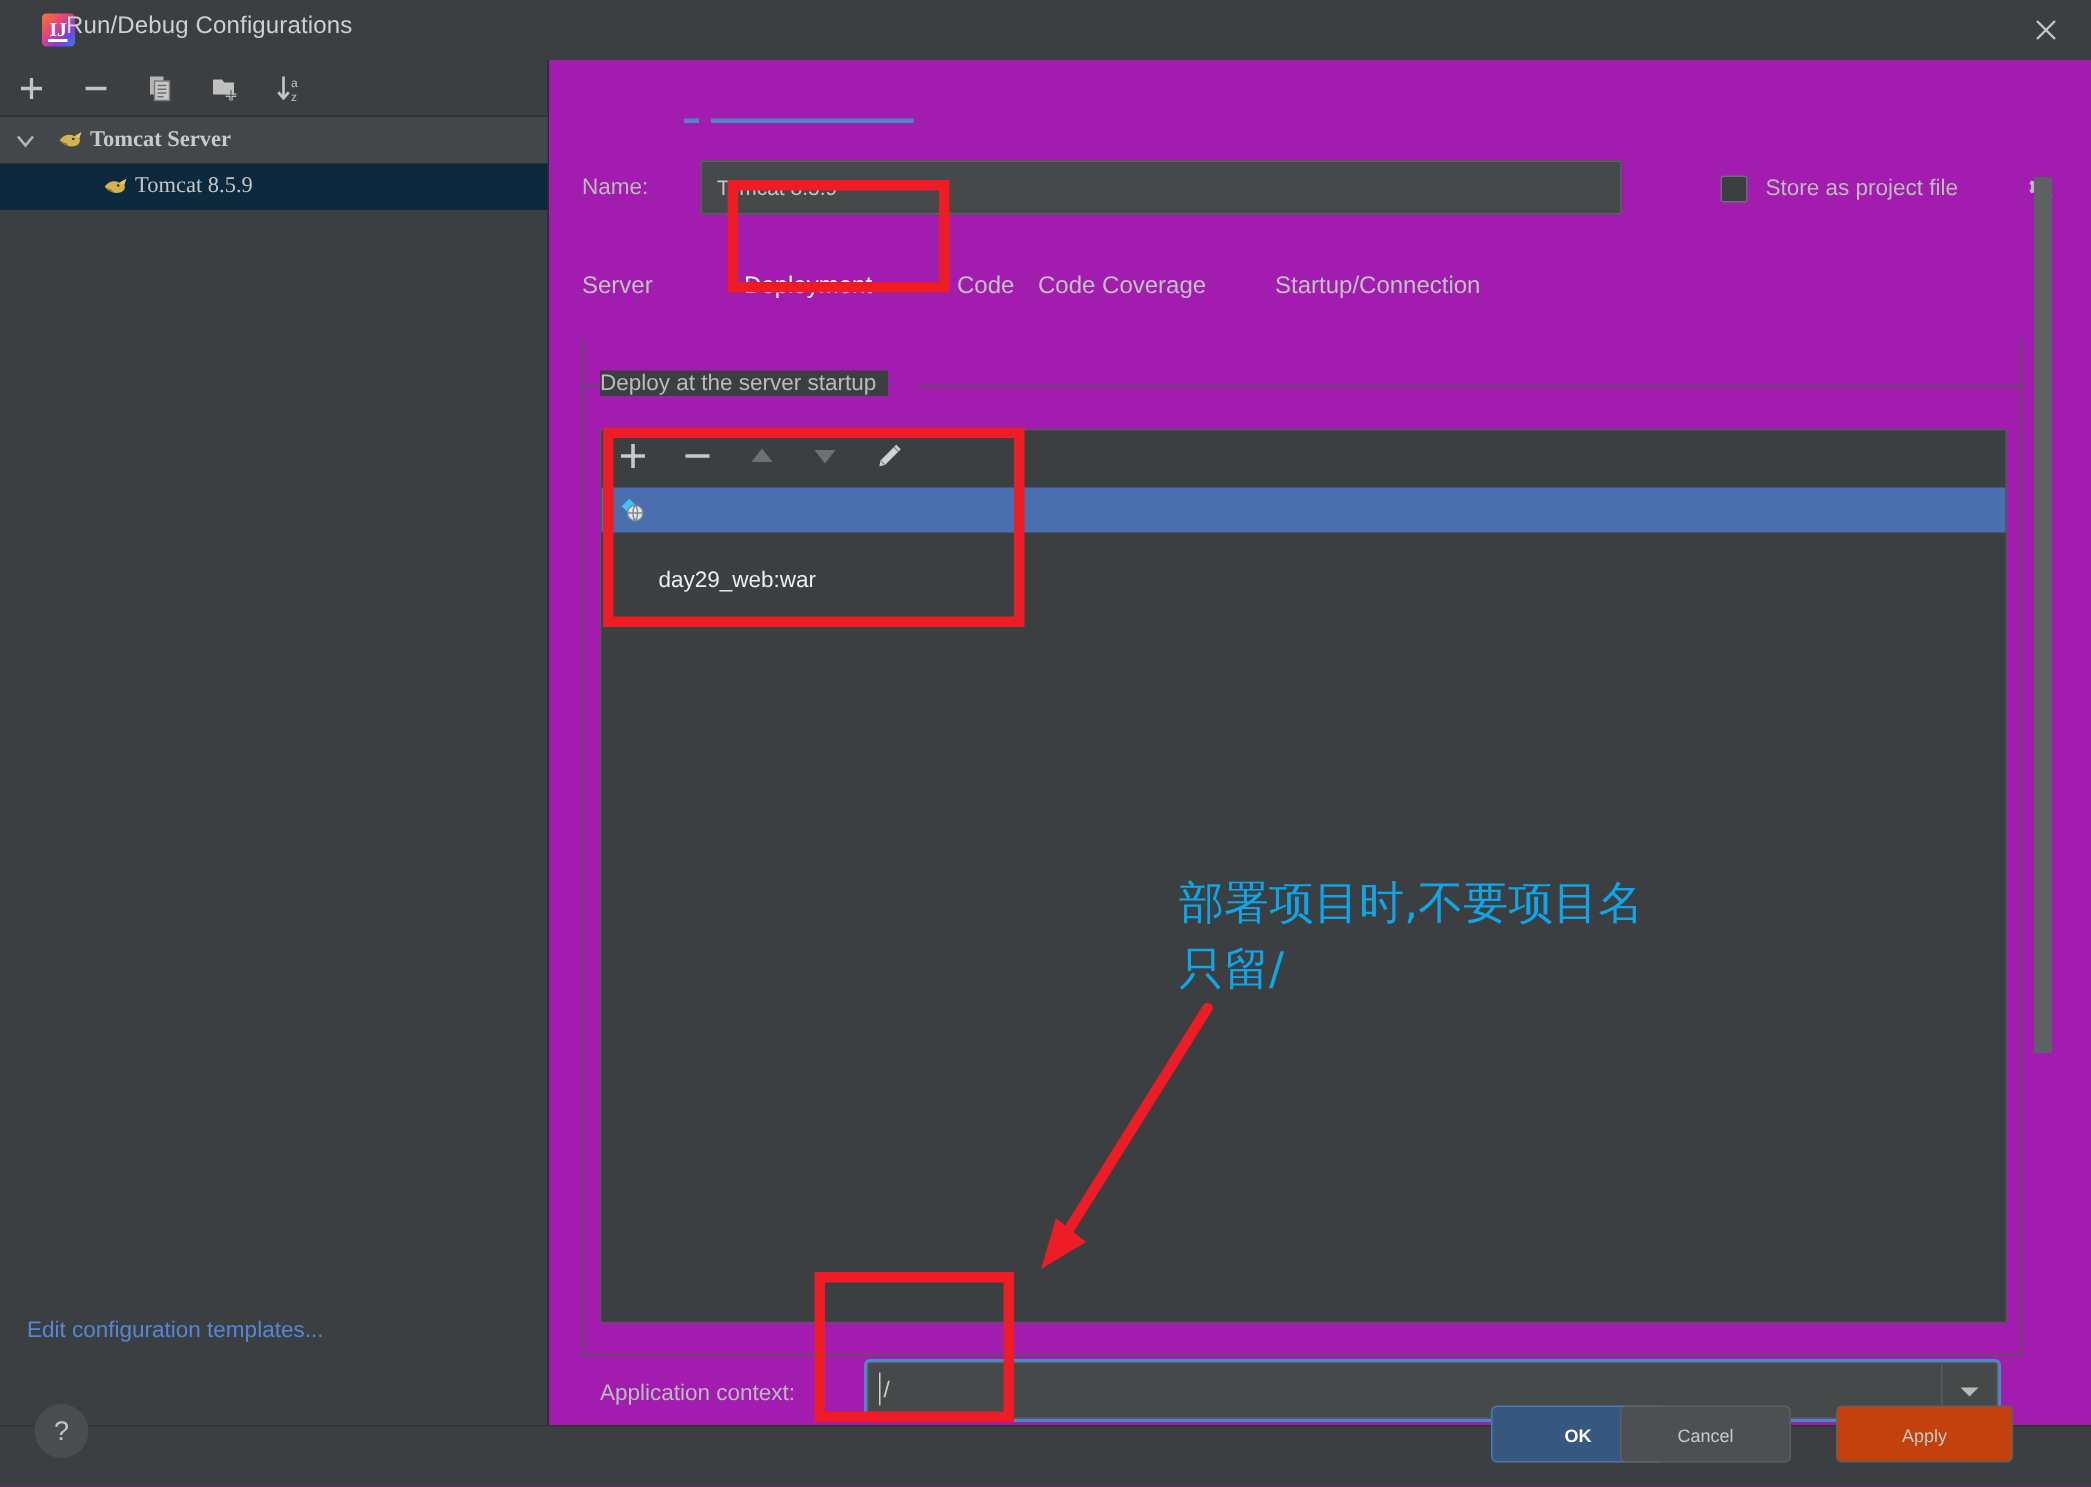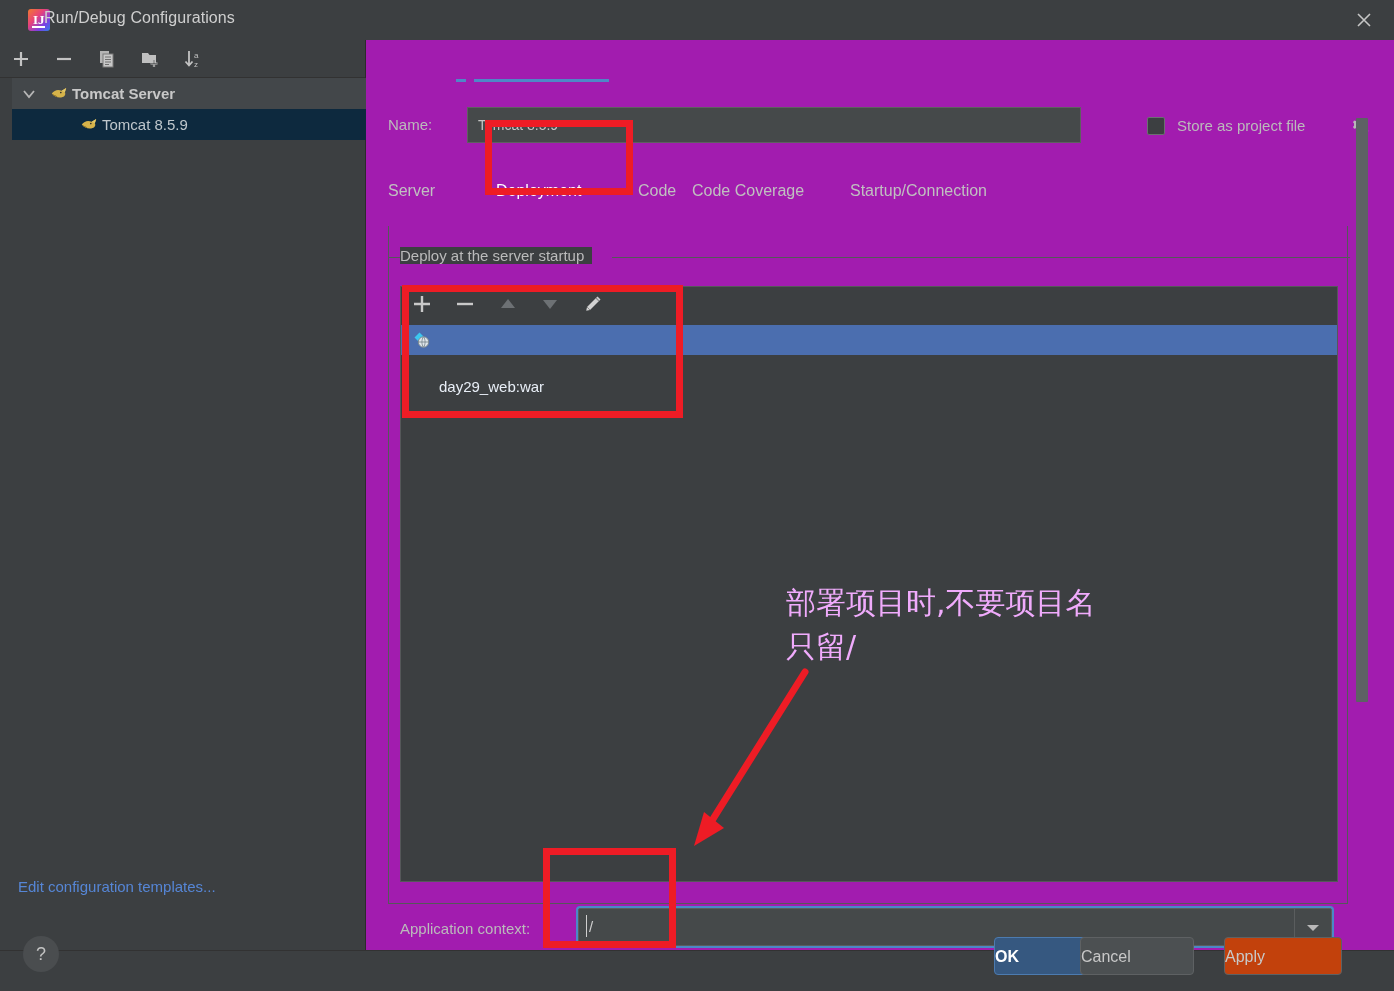--- a/index.html
+++ b/index.html
@@ -56,21 +56,21 @@
   #sidebar-toolbar {
     position: absolute; left: 0; top: 0; width: 365px; height: 38px;
     border-bottom: 1px solid #323232;
     box-sizing: border-box;
   }
   .stool {
     position: absolute; top: 7px; width: 26px; height: 24px; cursor: pointer;
   }
   .stool svg { position: absolute; left: 3px; top: 2px; }
 
-  #tree { position: absolute; left: 12px; top: 38px; width: 365px; }
+  #tree { position: absolute; left: 0; top: 38px; width: 365px; font-family: Liberation Serif, serif; }
   .tree-row {
     position: relative; height: 31px; width: 365px; cursor: pointer;
   }
   .tree-row.group { background: #43474a; }
   .tree-row.selected { background: #0d293e; }
   .tw-chevron { position: absolute; left: 10px; top: 11px; }
   .tomcat-icon { position: absolute; top: 7px; width: 18px; height: 17px; }
   .tree-row.group .tomcat-icon { left: 38px; }
   .tree-row.child .tomcat-icon { left: 68px; }
   .tree-label {
@@ -213,21 +213,21 @@
   #help-btn {
     position: absolute; left: 23px; top: -15px; width: 36px; height: 36px;
     border-radius: 50%; background: #4a4d4f; cursor: pointer;
   }
   #help-btn span {
     position: absolute; left: 0; top: 0; width: 36px; height: 36px;
     line-height: 36px; text-align: center; font-size: 18px; color: #c3c3c3;
   }
   .dlg-btn {
     position: absolute; top: -14px; height: 38px; border-radius: 4px;
-    font-size: 16px; line-height: 38px; cursor: pointer;
+    font-size: 12px; line-height: 38px; text-align: center; cursor: pointer;
     box-sizing: border-box;
   }
   #ok-btn {
     left: 994px; width: 116px; background: #365880; border: 1px solid #4c7bb0;
     color: #ffffff; font-weight: bold;
   }
   #cancel-btn {
     left: 1080px; width: 114px; background: #4c5052; border: 1px solid #5e6163;
     color: #c8c8c8;
   }
@@ -239,21 +239,21 @@
   
   .anno-box {
     position: absolute; border: 7px solid #ee1c25; box-sizing: border-box;
     pointer-events: none;
   }
   #anno-tab { left: 485px; top: 120px; width: 148px; height: 75px; }
   #anno-list { left: 402px; top: 285px; width: 281px; height: 133px; }
   #anno-ctx { left: 543px; top: 848px; width: 133px; height: 100px; }
   #anno-text {
     position: absolute; left: 786px; top: 581px; width: 390px;
-    color: #f0abfc; font-size: 30px; line-height: 44px;
+    color: #0ea5e9; font-size: 30px; line-height: 44px;
     font-family: "DejaVu Sans", sans-serif;
     pointer-events: none; white-space: pre-line;
   }
   #anno-arrow { position: absolute; left: 660px; top: 650px; pointer-events: none; }
 </style>
 </head>
 <body>
 
 <div id="titlebar">
   <div id="app-icon">

